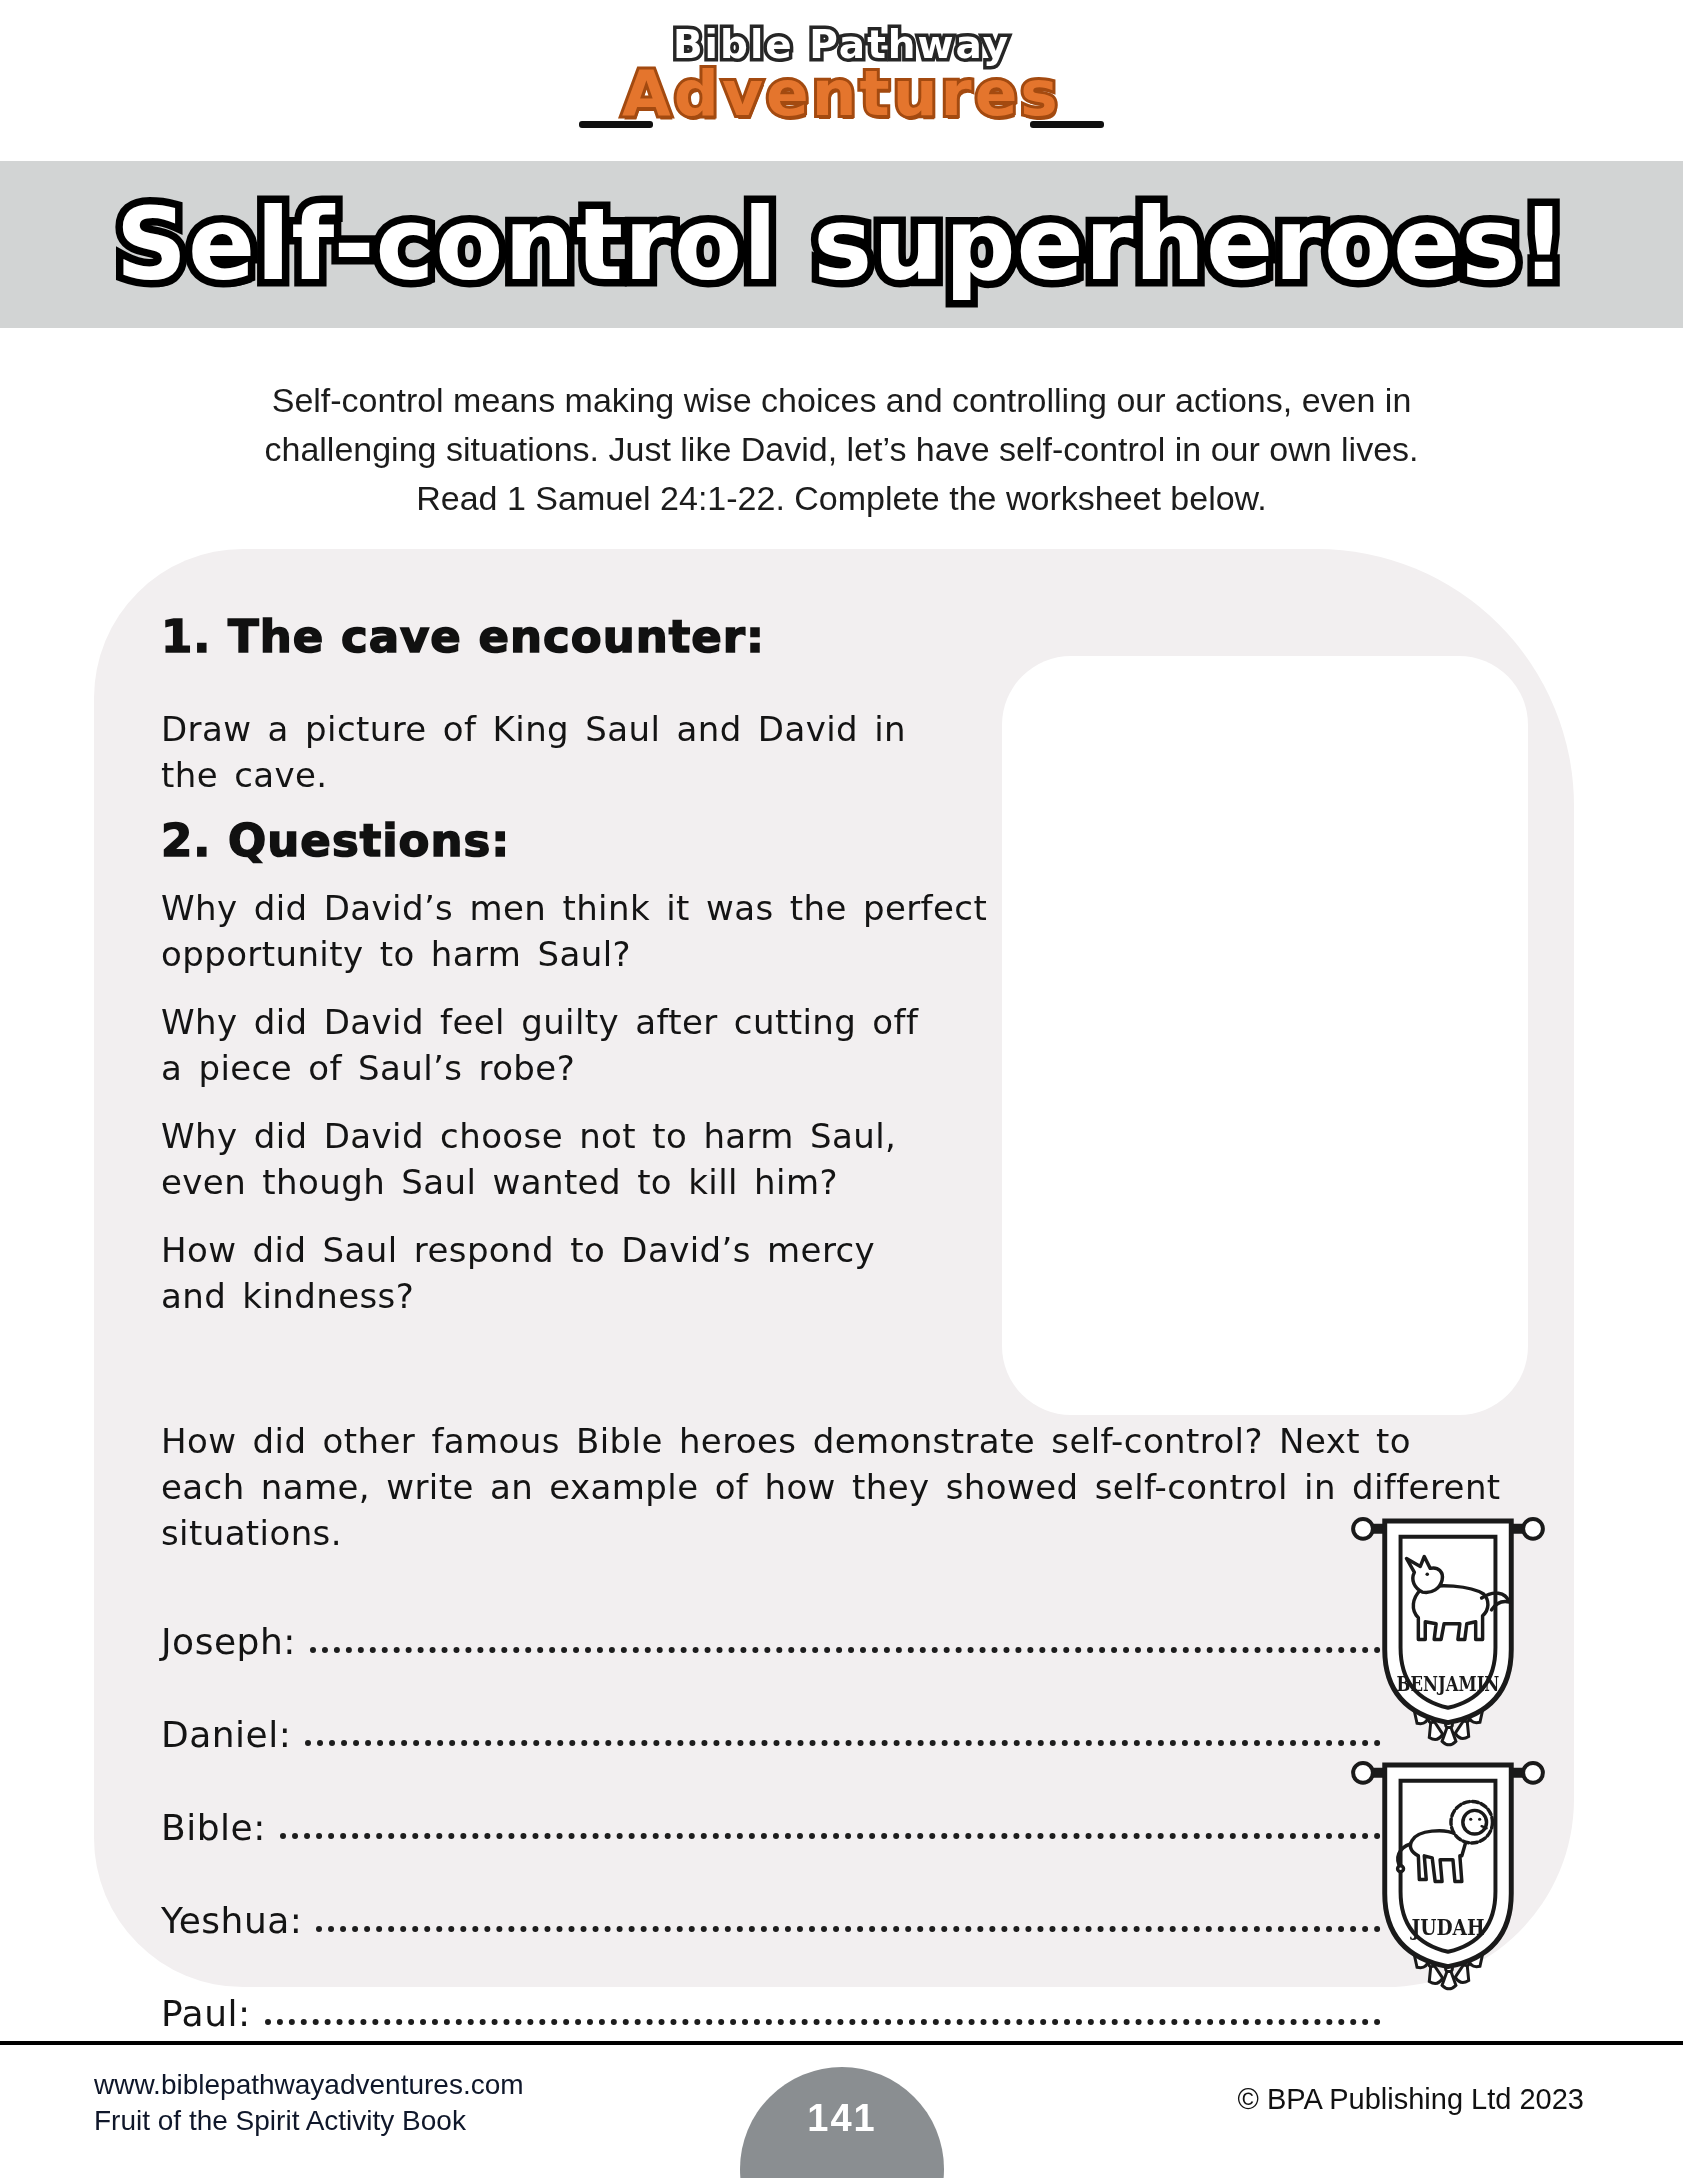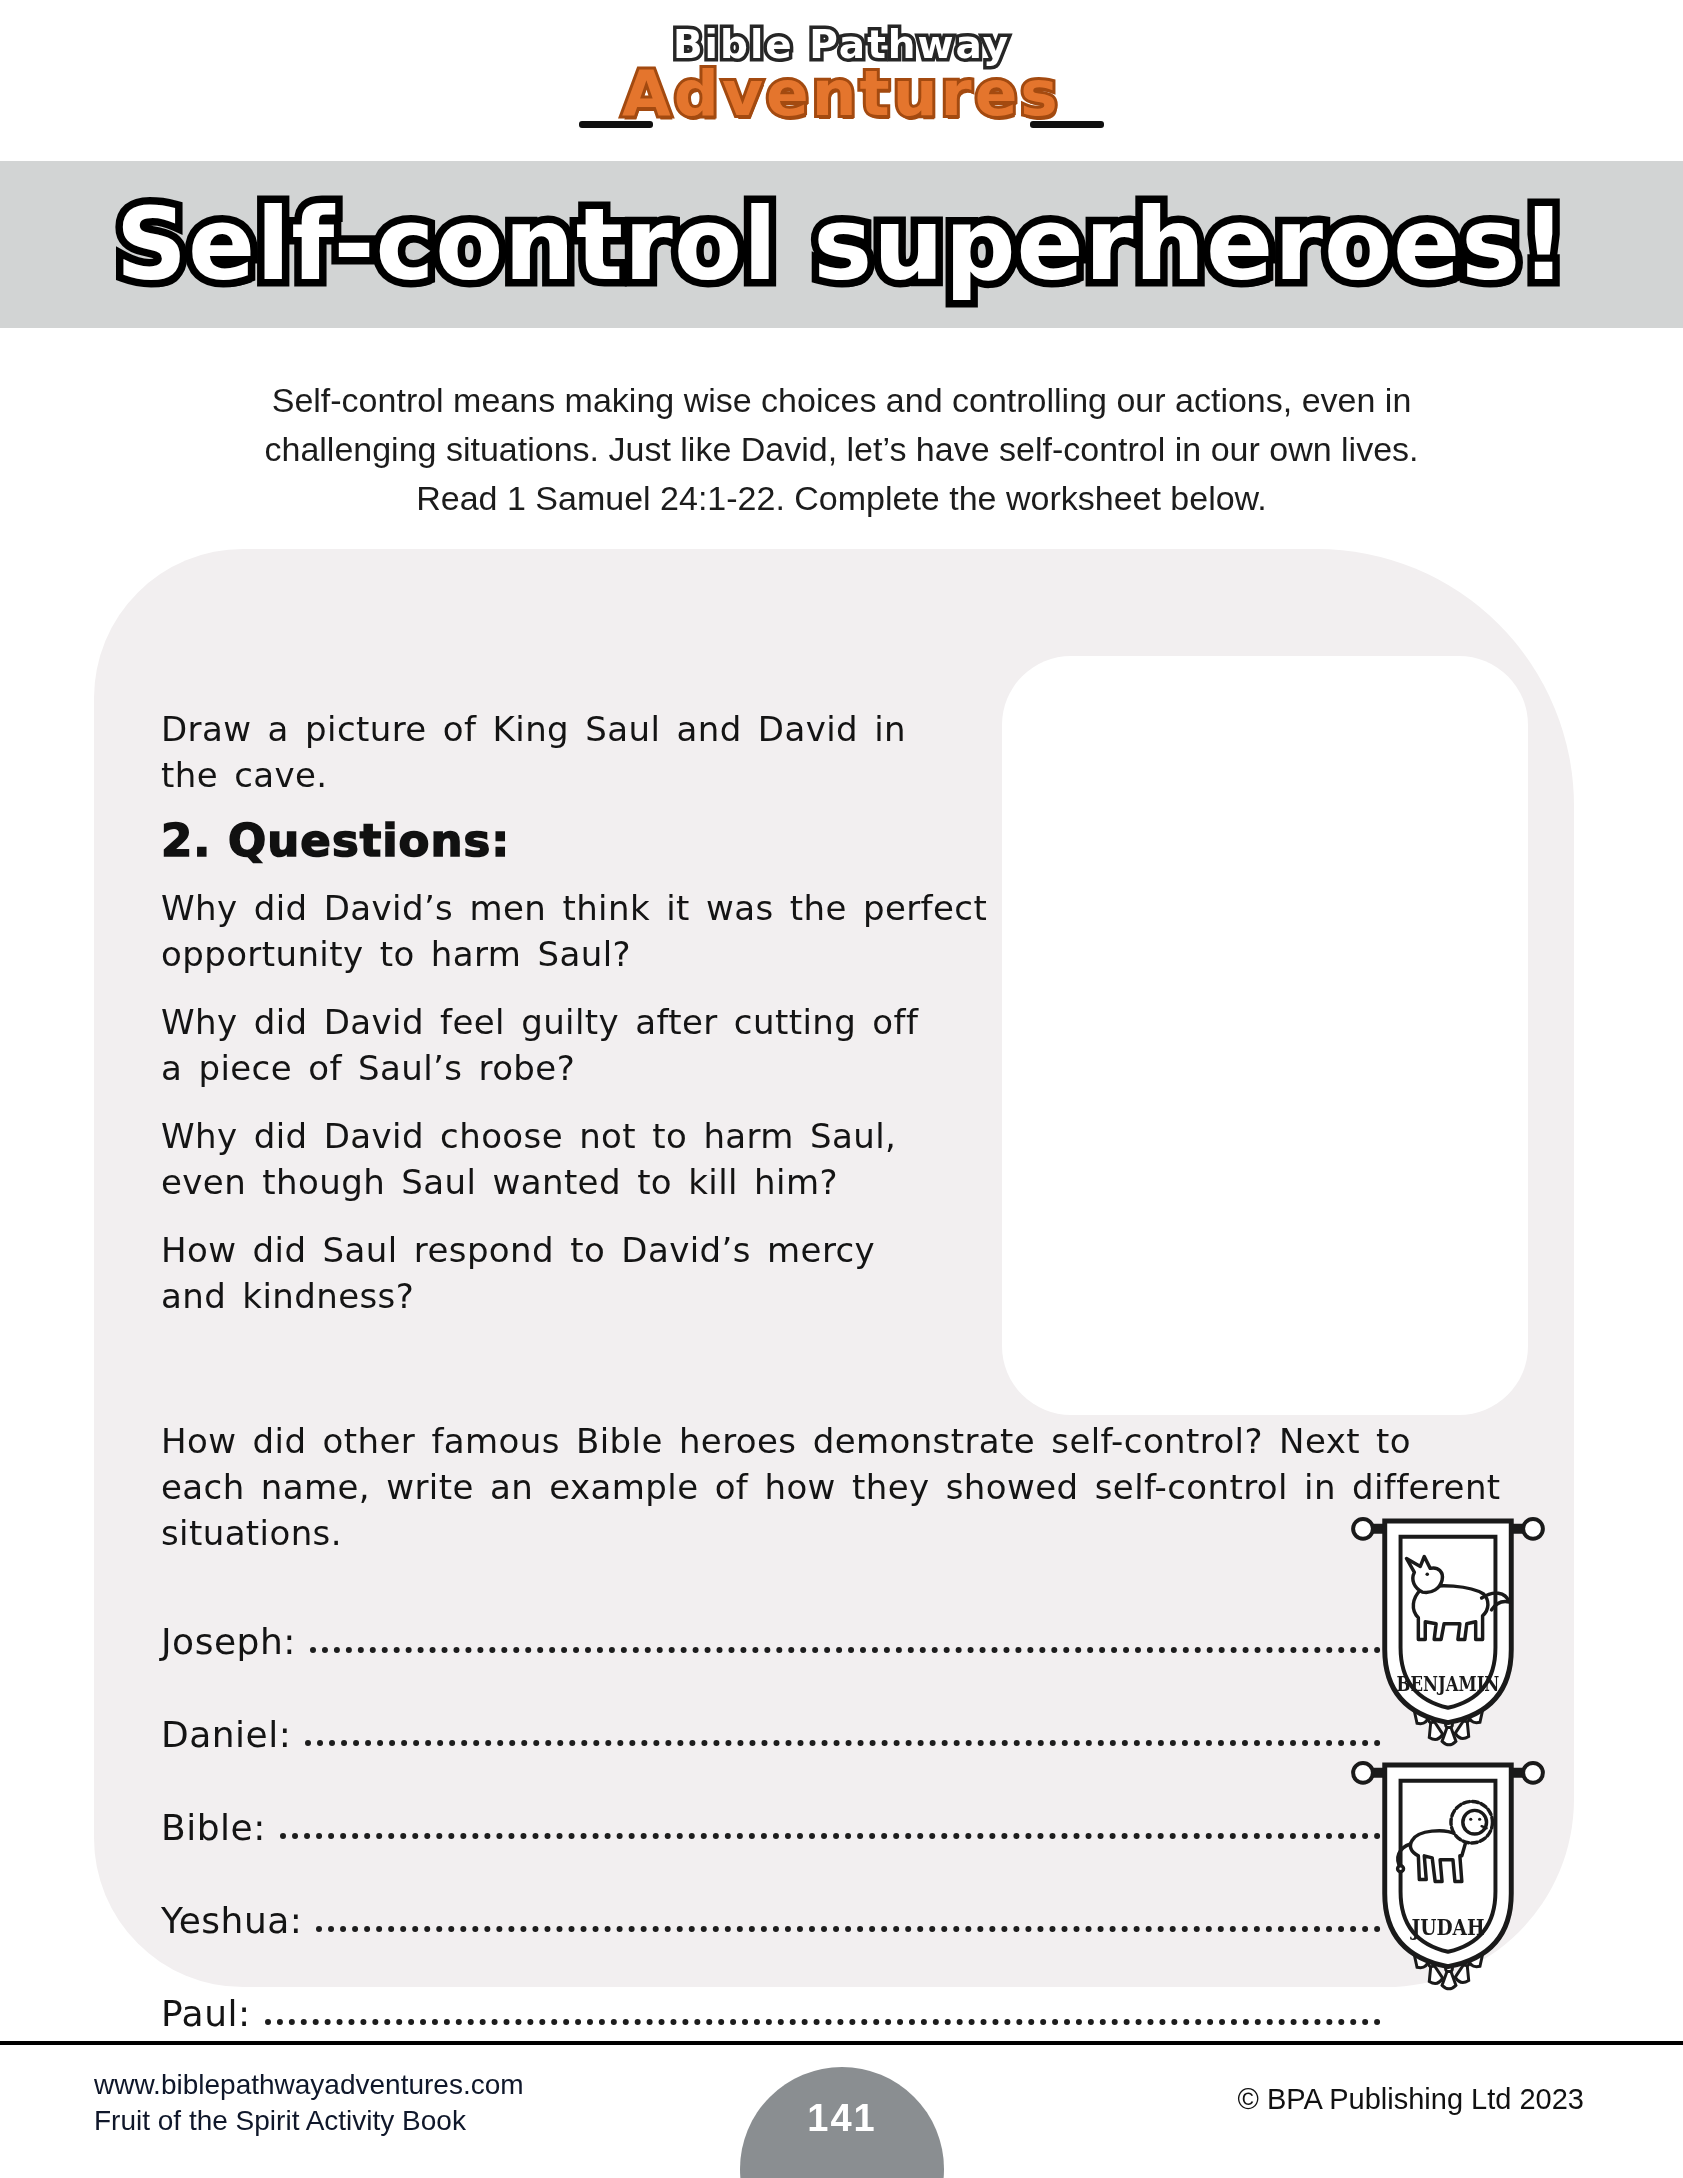--- a/index.html
+++ b/index.html
@@ -91,20 +91,21 @@
 
   <div class="intro">
     <div>Self-control means making wise choices and controlling our actions, even in</div>
     <div>challenging situations. Just like David, let’s have self-control in our own lives.</div>
     <div>Read 1 Samuel 24:1-22. Complete the worksheet below.</div>
   </div>
 
   <div class="panel"></div>
   <div class="drawing-box"></div>
 
+  <div class="headline" id="s1-head">1. The cave encounter:</div>
   <div class="comic" id="s1-body">Draw a picture of King Saul and David in
 the cave.</div>
 
   <div class="headline" id="s2-head">2. Questions:</div>
   <div class="comic" id="q1">Why did David’s men think it was the perfect
 opportunity to harm Saul?</div>
   <div class="comic" id="q2">Why did David feel guilty after cutting off
 a piece of Saul’s robe?</div>
   <div class="comic" id="q3">Why did David choose not to harm Saul,
 even though Saul wanted to kill him?</div>

